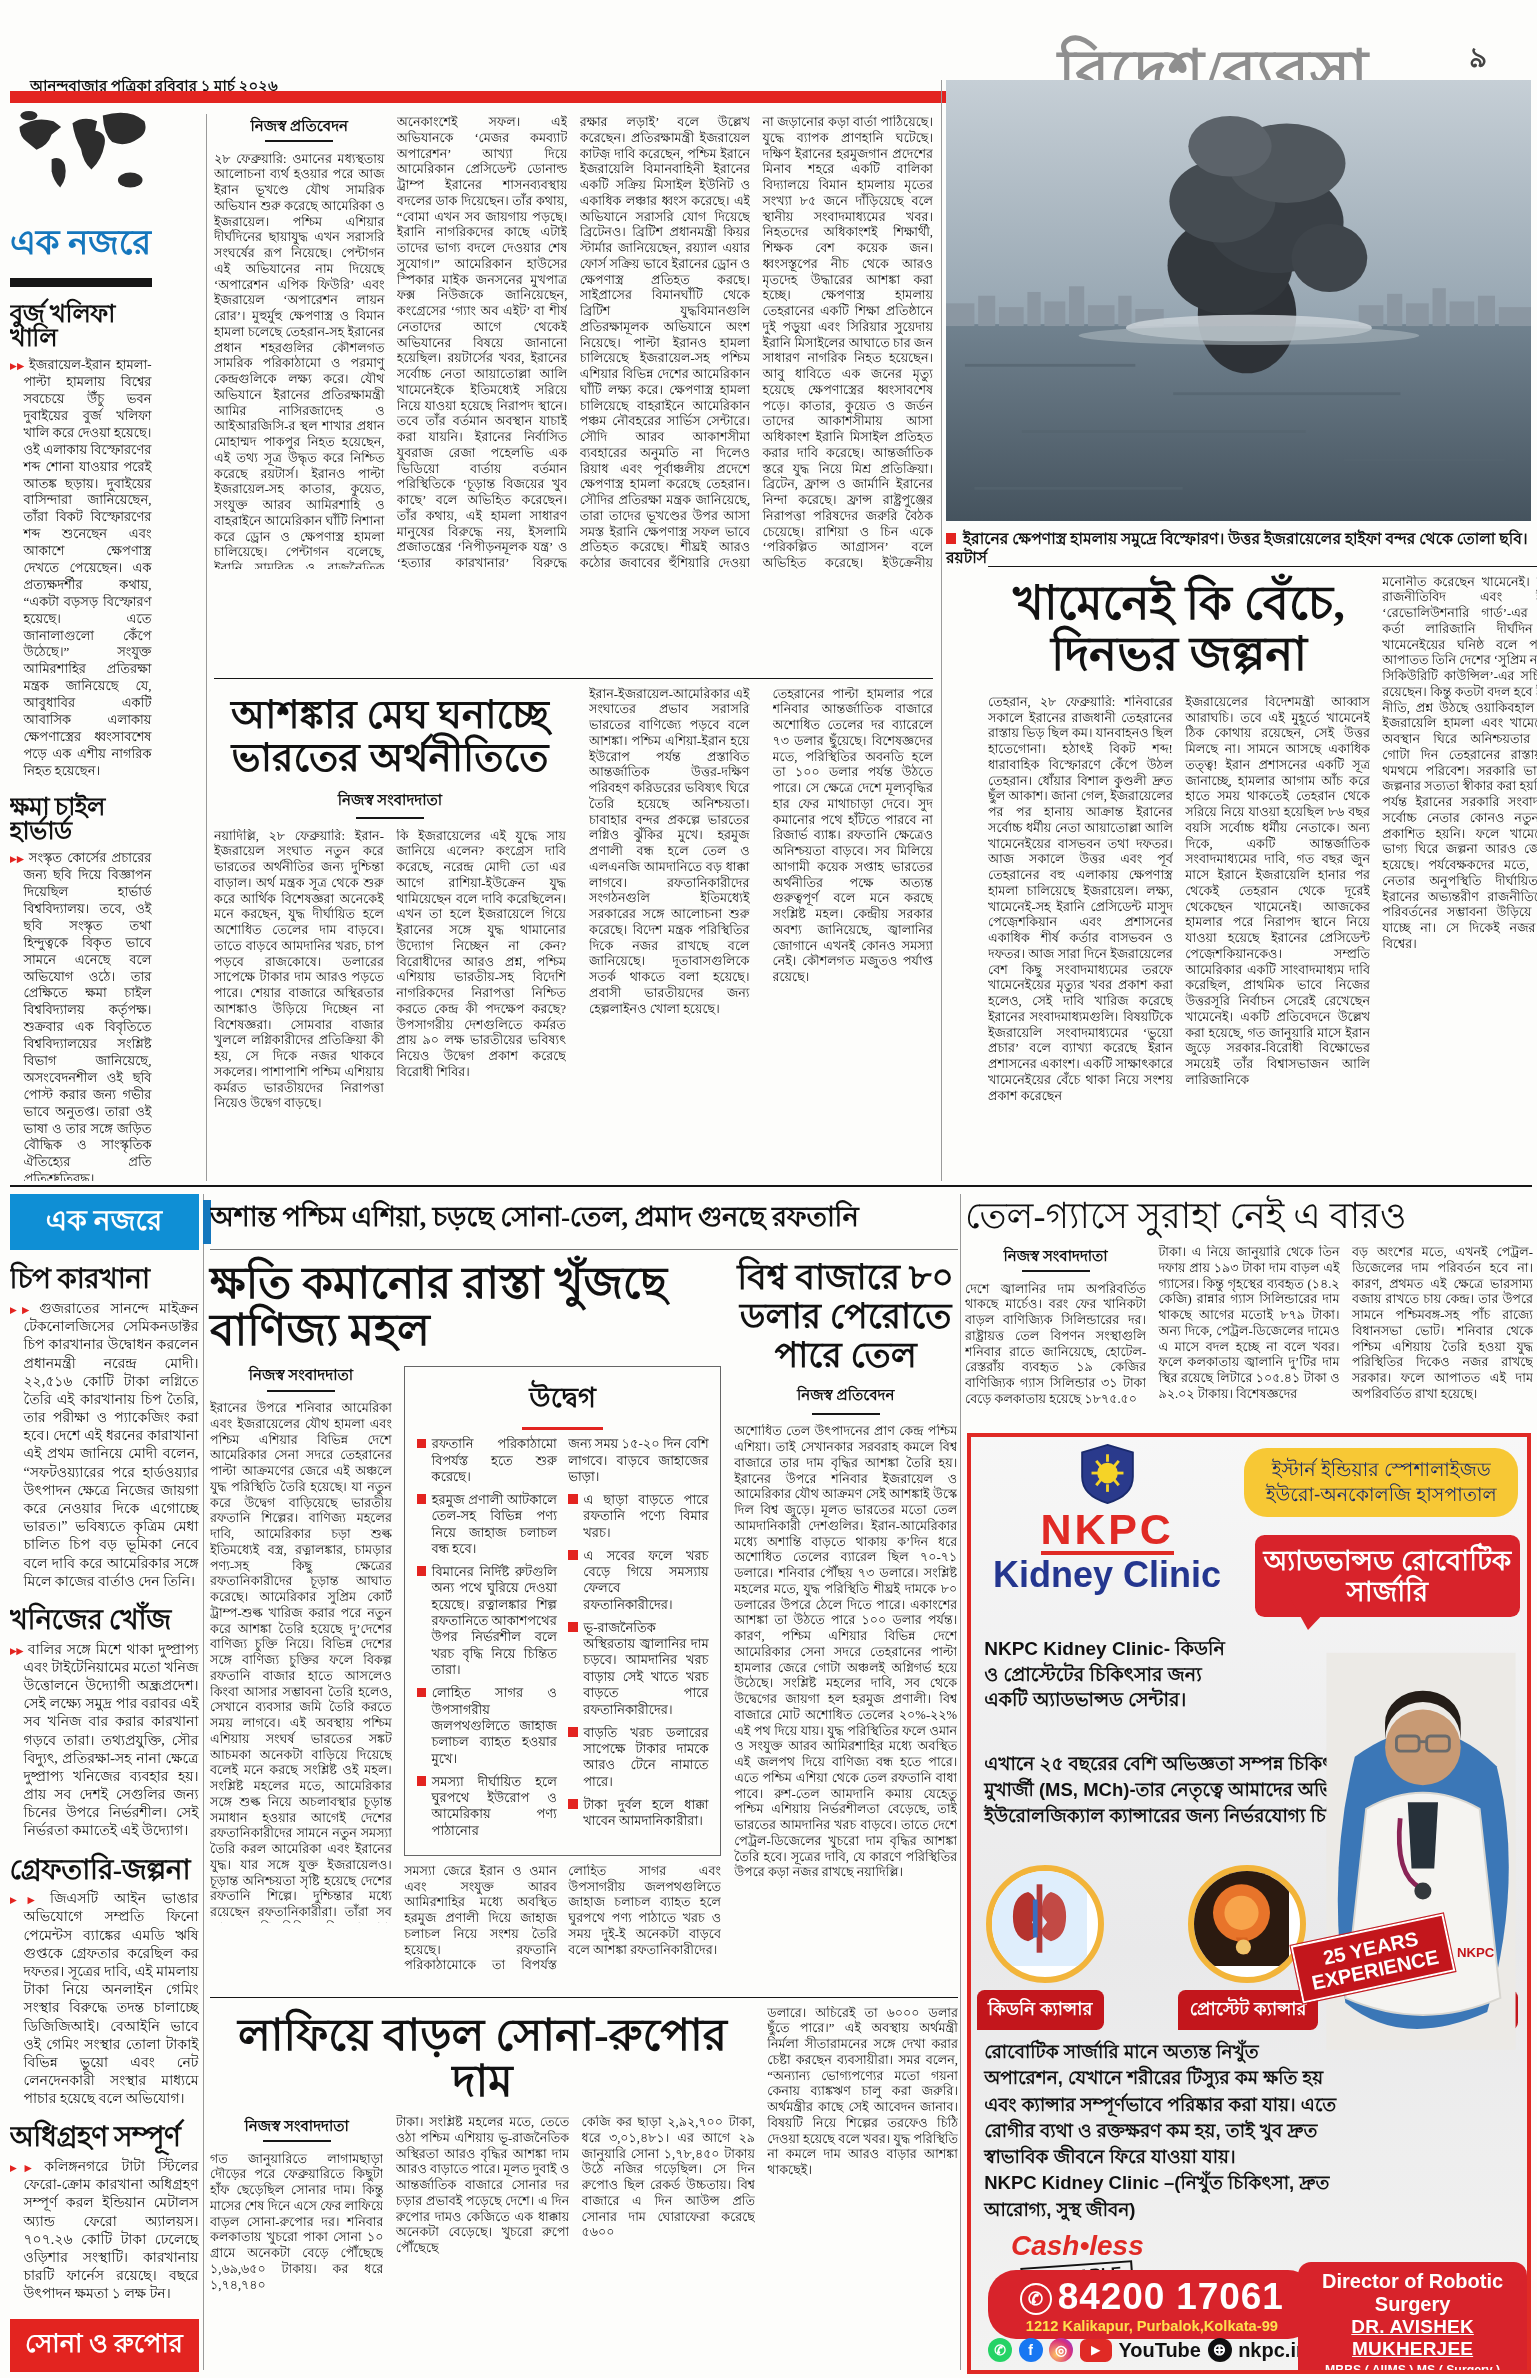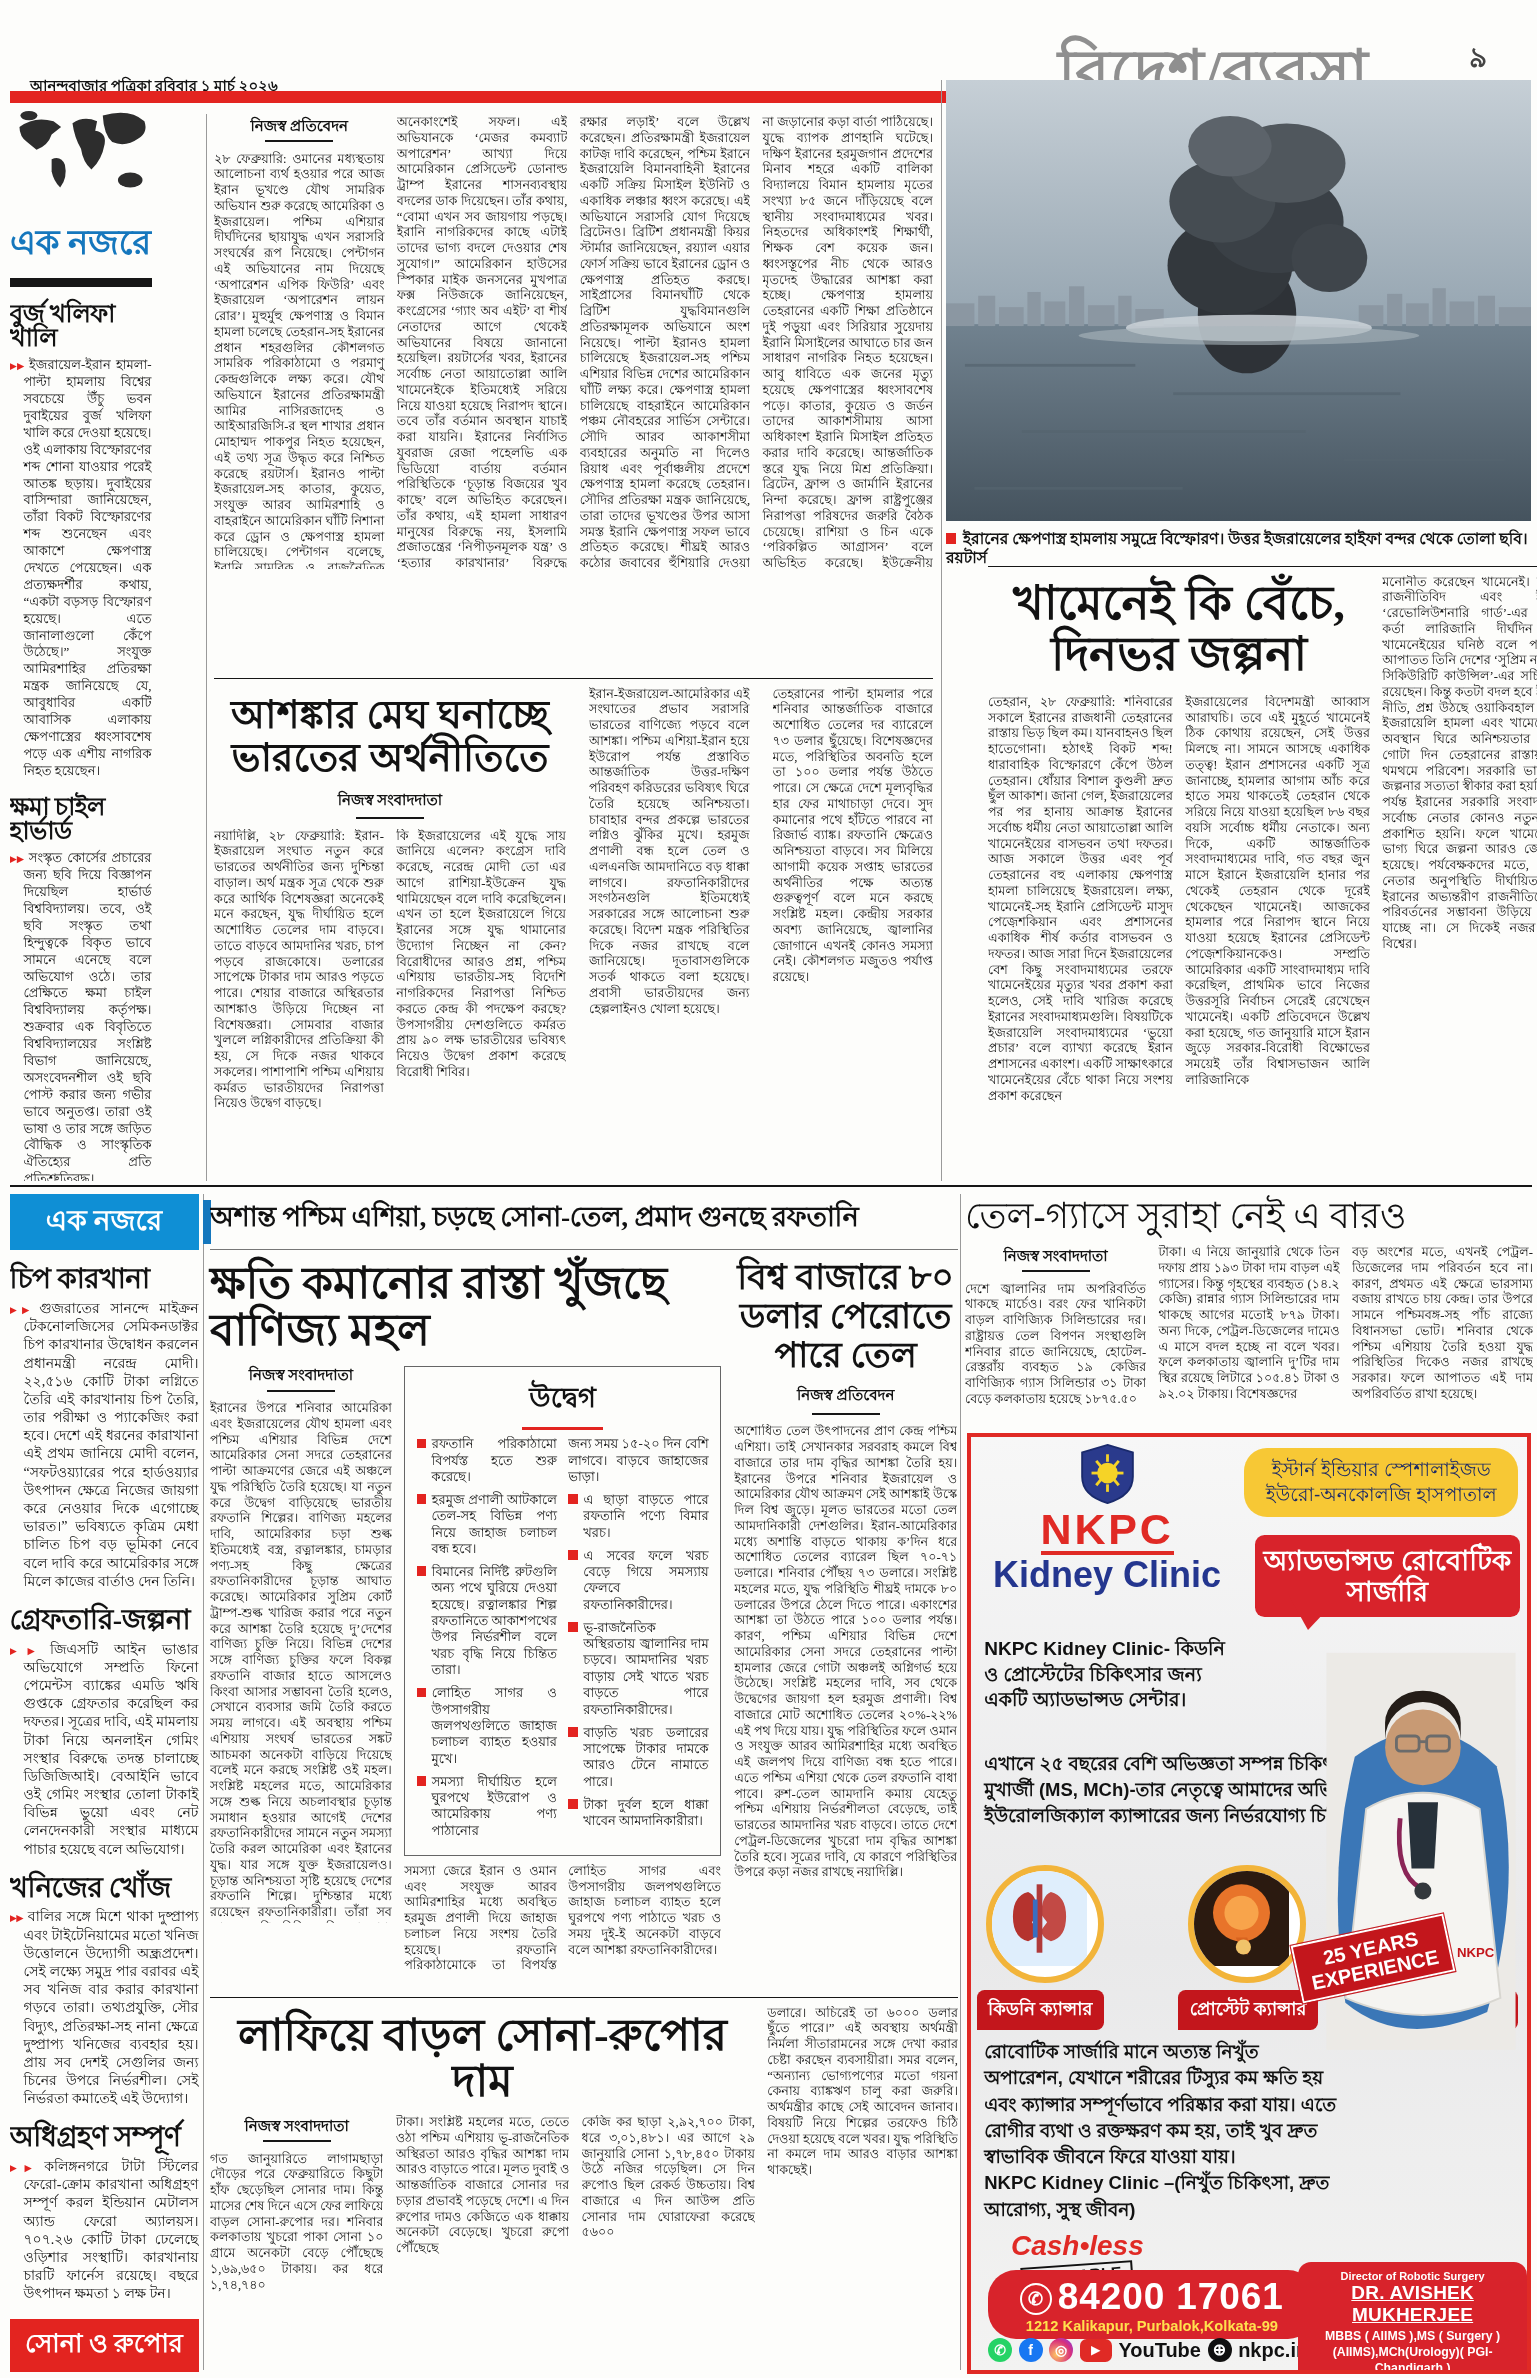--- a/index.html
+++ b/index.html
@@ -124,21 +124,21 @@
   .ad-social{position:absolute;left:17px;top:901px;display:flex;align-items:center;gap:6.6px}
   .sic{width:24px;height:24px;border-radius:50%;color:#fff;font-weight:bold;text-align:center;line-height:24px;font-size:14px}
   .sic.wa{background:#25d366}
   .sic.fb{background:#1877f2}
   .sic.ig{background:radial-gradient(circle at 30% 70%,#fec564,#d9317a 60%,#7638fa)}
   .yt{background:#e02a25;color:#fff;border-radius:6.6px;width:32px;height:23px;text-align:center;line-height:23px;font-size:12.3px}
   .ytlabel{font-size:20px;font-weight:bold;color:#111}
   .sic.gl{background:#111;font-size:16px}
   .weblabel{font-size:20px;font-weight:bold;color:#111}
   .ad-dir{position:absolute;left:327px;top:825px;width:216px;background:#d8232b;color:#fff;border-radius:13.2px;padding:7.6px 6.6px;text-align:center}
-  .ad-dir .t1{font-size:11px;font-weight:bold}
+  .ad-dir .t1{font-size:20px;font-weight:bold}
   .ad-dir .t2{font-size:19px;font-weight:bold;text-decoration:underline;letter-spacing:0.2px}
   .ad-dir .t3,.ad-dir .t4{font-size:12.3px;font-weight:bold;line-height:1.3;margin-top:3.8px}
   .kicker-accent{position:absolute;left:203px;top:1200px;width:7.6px;height:44px;background:#1577bd}
 </style>
 </head>
 <body>
 
 <div class="page">
 
   <div class="dateline">আনন্দবাজার পত্রিকা রবিবার ১ মার্চ ২০২৬</div>
@@ -276,26 +276,26 @@
     </div>
   </section>
 
   <aside id="brief2">
     <div class="brief2-title">এক নজরে</div>
     <div class="bitem">
       <h3>চিপ কারখানা</h3>
       <p>গুজরাতের সানন্দে মাইক্রন টেকনোলজিসের সেমিকনডাক্টর চিপ কারখানার উদ্বোধন করলেন প্রধানমন্ত্রী নরেন্দ্র মোদী। ২২,৫১৬ কোটি টাকা লগ্নিতে তৈরি এই কারখানায় চিপ তৈরি, তার পরীক্ষা ও প্যাকেজিং করা হবে। দেশে এই ধরনের কারাখানা এই প্রথম জানিয়ে মোদী বলেন, “সফটওয়্যারের পরে হার্ডওয়্যার উৎপাদন ক্ষেত্রে নিজের জায়গা করে নেওয়ার দিকে এগোচ্ছে ভারত।” ভবিষ্যতে কৃত্রিম মেধা চালিত চিপ বড় ভূমিকা নেবে বলে দাবি করে আমেরিকার সঙ্গে মিলে কাজের বার্তাও দেন তিনি।</p>
     </div>
     <div class="bitem">
+      <h3>খনিজের খোঁজ</h3>
+      <p>বালির সঙ্গে মিশে থাকা দুষ্প্রাপ্য এবং টাইটেনিয়ামের মতো খনিজ উত্তোলনে উদ্যোগী অন্ধ্রপ্রদেশ। সেই লক্ষ্যে সমুদ্র পার বরাবর এই সব খনিজ বার করার কারখানা গড়বে তারা। তথ্যপ্রযুক্তি, সৌর বিদ্যুৎ, প্রতিরক্ষা-সহ নানা ক্ষেত্রে দুষ্প্রাপ্য খনিজের ব্যবহার হয়। প্রায় সব দেশই সেগুলির জন্য চিনের উপরে নির্ভরশীল। সেই নির্ভরতা কমাতেই এই উদ্যোগ।</p>
+    </div>
+    <div class="bitem">
       <h3>গ্রেফতারি-জল্পনা</h3>
       <p>জিএসটি আইন ভাঙার অভিযোগে সম্প্রতি ফিনো পেমেন্টস ব্যাঙ্কের এমডি ঋষি গুপ্তকে গ্রেফতার করেছিল কর দফতর। সূত্রের দাবি, এই মামলায় টাকা নিয়ে অনলাইন গেমিং সংস্থার বিরুদ্ধে তদন্ত চালাচ্ছে ডিজিজিআই। বেআইনি ভাবে ওই গেমিং সংস্থার তোলা টাকাই বিভিন্ন ভুয়ো এবং নেট লেনদেনকারী সংস্থার মাধ্যমে পাচার হয়েছে বলে অভিযোগ।</p>
-    </div>
-    <div class="bitem">
-      <h3>খনিজের খোঁজ</h3>
-      <p>বালির সঙ্গে মিশে থাকা দুষ্প্রাপ্য এবং টাইটেনিয়ামের মতো খনিজ উত্তোলনে উদ্যোগী অন্ধ্রপ্রদেশ। সেই লক্ষ্যে সমুদ্র পার বরাবর এই সব খনিজ বার করার কারখানা গড়বে তারা। তথ্যপ্রযুক্তি, সৌর বিদ্যুৎ, প্রতিরক্ষা-সহ নানা ক্ষেত্রে দুষ্প্রাপ্য খনিজের ব্যবহার হয়। প্রায় সব দেশই সেগুলির জন্য চিনের উপরে নির্ভরশীল। সেই নির্ভরতা কমাতেই এই উদ্যোগ।</p>
     </div>
     <div class="bitem">
       <h3>অধিগ্রহণ সম্পূর্ণ</h3>
       <p>কলিঙ্গনগরে টাটা স্টিলের ফেরো-ক্রোম কারখানা অধিগ্রহণ সম্পূর্ণ করল ইন্ডিয়ান মেটালস অ্যান্ড ফেরো অ্যালয়স। ৭০৭.২৬ কোটি টাকা ঢেলেছে ওড়িশার সংস্থাটি। কারখানায় চারটি ফার্নেস রয়েছে। বছরে উৎপাদন ক্ষমতা ১ লক্ষ টন।</p>
     </div>
 
     <div class="gold">
       <div class="gold-title">সোনা ও রুপোর দর</div>
 
     </div>

